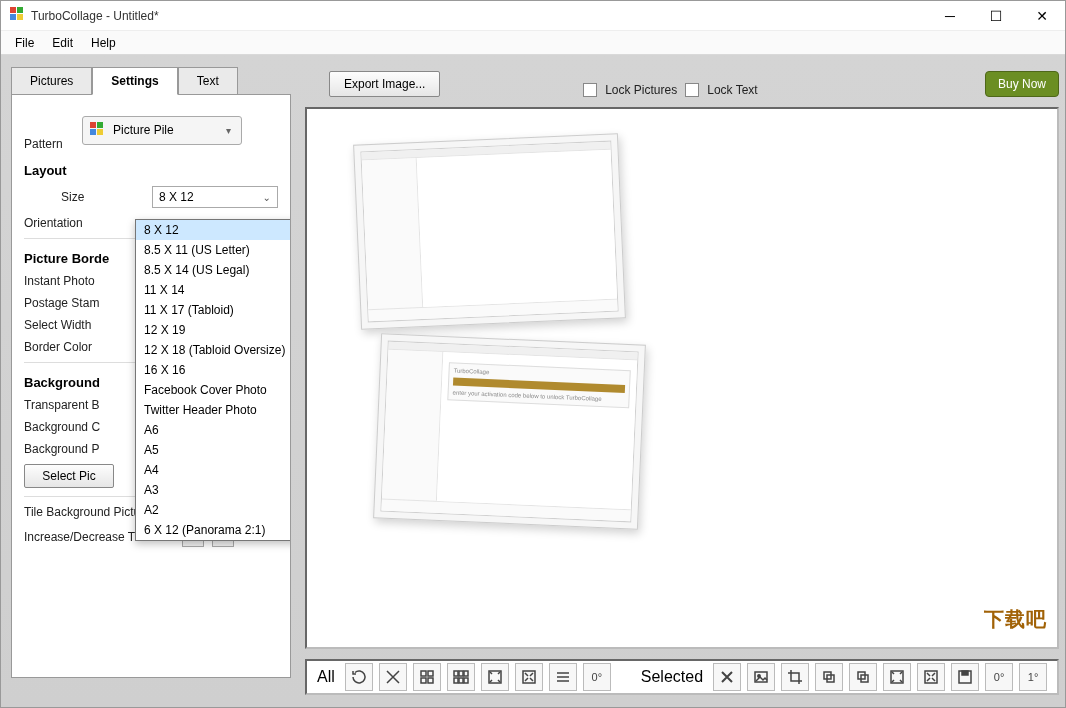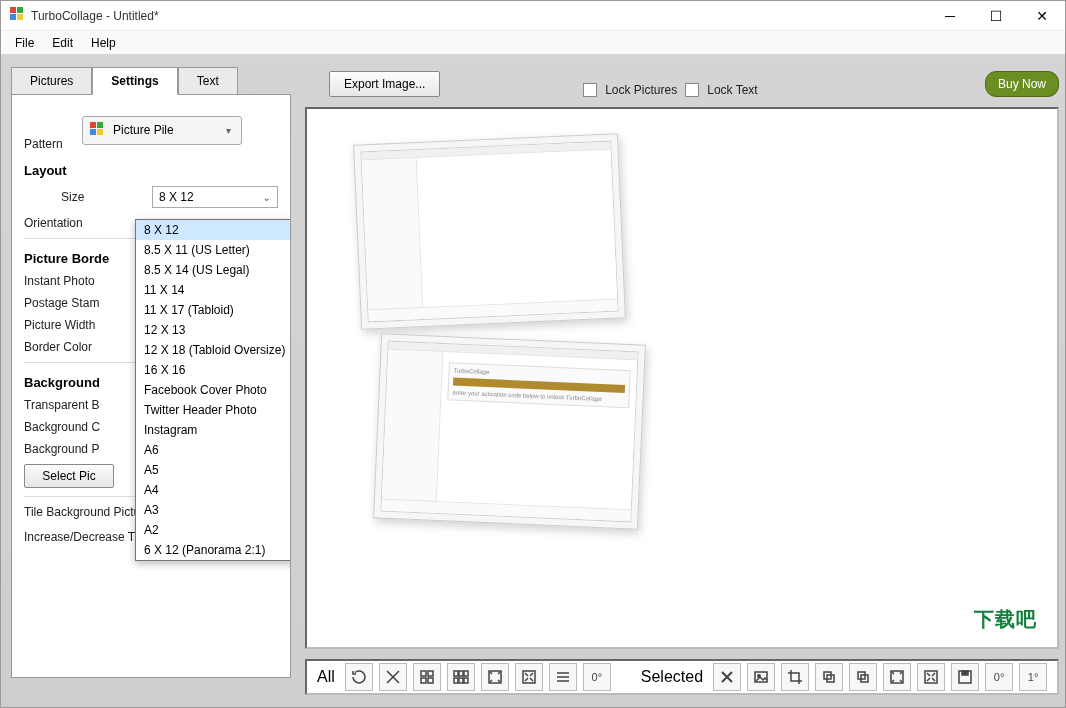--- a/index.html
+++ b/index.html
@@ -38,42 +38,42 @@
 .dropdown-item { padding: 3px 8px; font-size: 12px; }
 .dropdown-item.sel { background: #0078d7; color: #fff; }
 .dropdown-item.sel { background: #cde8ff; color: #000; }
 
 .btn { border: 1px solid #888; background: linear-gradient(#fdfdfd,#e6e6e6); padding: 4px 10px; font-size: 12px; border-radius: 2px; }
 .small-btn { width: 22px; height: 20px; border: 1px solid #aaa; background:#f2f2f2; text-align: center; line-height: 17px; font-size: 12px; }
 
 .checkbox { width: 14px; height: 14px; border: 1px solid #888; background: #fff; display:inline-block;}
 
 .top-controls { display: flex; align-items: flex-end; gap: 8px; height: 30px; padding-left: 24px;}
-.buy-btn { background: #6b8e23; color: #fff; border: 1px solid #4e6719; padding: 5px 12px; font-size: 12px; border-radius: 11px; }
+.buy-btn { background: #6b8e23; color: #fff; border: 1px solid #4e6719; padding: 5px 12px; font-size: 12px; border-radius: 4px; }
 
 .canvas { flex: 1; background: #fff; border: 2px inset #bbb; position: relative; overflow:hidden;}
 
 .toolbar { height: 36px; background: #fff; border: 2px inset #bbb; display: flex; align-items: center; gap: 6px; padding: 0 10px; }
 .tlabel { font-weight: normal; font-size: 16px; margin-right: 4px; }
 .tool-btn { width: 28px; height: 28px; border: 1px solid #bbb; background:#f7f7f7; display:flex; align-items:center; justify-content:center; color:#444; }
 .tool-btn svg { width:16px; height:16px; stroke:#444; fill:none; stroke-width:1.5; }
 .rot-lbl { font-size:11px; }
 
 .divider { border-top:1px solid #ddd; margin:8px 0; }
 
 .thumb { position:absolute; background:#f6f6f6; border:1px solid #ccc; box-shadow:2px 4px 10px rgba(0,0,0,.18); }
 .thumb1 { top:30px; left:50px; width:265px; height:185px; transform:rotate(-2.5deg); }
 .thumb2 { top:230px; left:70px; width:265px; height:185px; transform:rotate(2.5deg); }
 .thumb-inner { position:absolute; inset:6px; border:1px solid #d0d0d0; background:#fff; display:flex; flex-direction:column;}
 .thumb-head { height:8px; background:#f0f0f0; border-bottom:1px solid #e4e4e4;}
 .thumb-mid { flex:1; display:flex;}
 .thumb-side { width:55px; border-right:1px solid #e4e4e4; background:#fafafa;}
 .thumb-main { flex:1; background:#fff; position:relative;}
 .thumb-foot { height:12px; border-top:1px solid #e4e4e4; background:#fafafa;}
-.watermark { position:absolute; bottom:14px; right:20px; color:#15803d; font-size:20px; font-weight:bold; letter-spacing:1px; pointer-events:none; }
+.watermark { position:absolute; bottom:14px; right:10px; color:#a16207; font-size:20px; font-weight:bold; letter-spacing:1px; pointer-events:none; }
 .tb-green { position:absolute; right:6px; top:26px; width:20px; height:8px; background:#6b8e23; }
 .dlg { position:absolute; left:6px; right:6px; top:10px; background:#fafafa; border:1px solid #ddd; padding:4px; font-size:6px; color:#888;}
 .dlg .bar{height:8px; background:#b08a2e; margin:4px 0;}
 
 .logo-svg { width:16px; height:16px; }
 </style>
 </head>
 <body>
 
 <div class="titlebar">
@@ -138,21 +138,21 @@
 
       <div class="divider"></div>
       <div class="section-title">Picture Borde</div>
       <div class="row">
           <span class="label">Instant Photo</span>
         </div>
       <div class="row">
           <span class="label">Postage Stam</span>
         </div>
       <div class="row">
-          <span class="label">Picture Width</span>
+          <span class="label">Select Width</span>
         </div>
       <div class="row">
           <span class="label">Border Color</span>
         </div>
 
       <div class="divider"></div>
       <div class="section-title">Background</div>
       <div class="row">
           <span class="label">Transparent B</span>
         </div>
@@ -177,26 +177,25 @@
         <div class="small-btn">-</div>
       </div>
 
       <div class="dropdown">
         <div id="dd-items">
             <div class="dropdown-item sel">8 X 12</div>
             <div class="dropdown-item">8.5 X 11 (US Letter)</div>
             <div class="dropdown-item">8.5 X 14 (US Legal)</div>
             <div class="dropdown-item">11 X 14</div>
             <div class="dropdown-item">11 X 17 (Tabloid)</div>
-            <div class="dropdown-item">12 X 13</div>
+            <div class="dropdown-item">12 X 19</div>
             <div class="dropdown-item">12 X 18 (Tabloid Oversize)</div>
             <div class="dropdown-item">16 X 16</div>
             <div class="dropdown-item">Facebook Cover Photo</div>
             <div class="dropdown-item">Twitter Header Photo</div>
-            <div class="dropdown-item">Instagram</div>
             <div class="dropdown-item">A6</div>
             <div class="dropdown-item">A5</div>
             <div class="dropdown-item">A4</div>
             <div class="dropdown-item">A3</div>
             <div class="dropdown-item">A2</div>
             <div class="dropdown-item">6 X 12 (Panorama 2:1)</div>
           </div>
 
       </div>
     </div>

